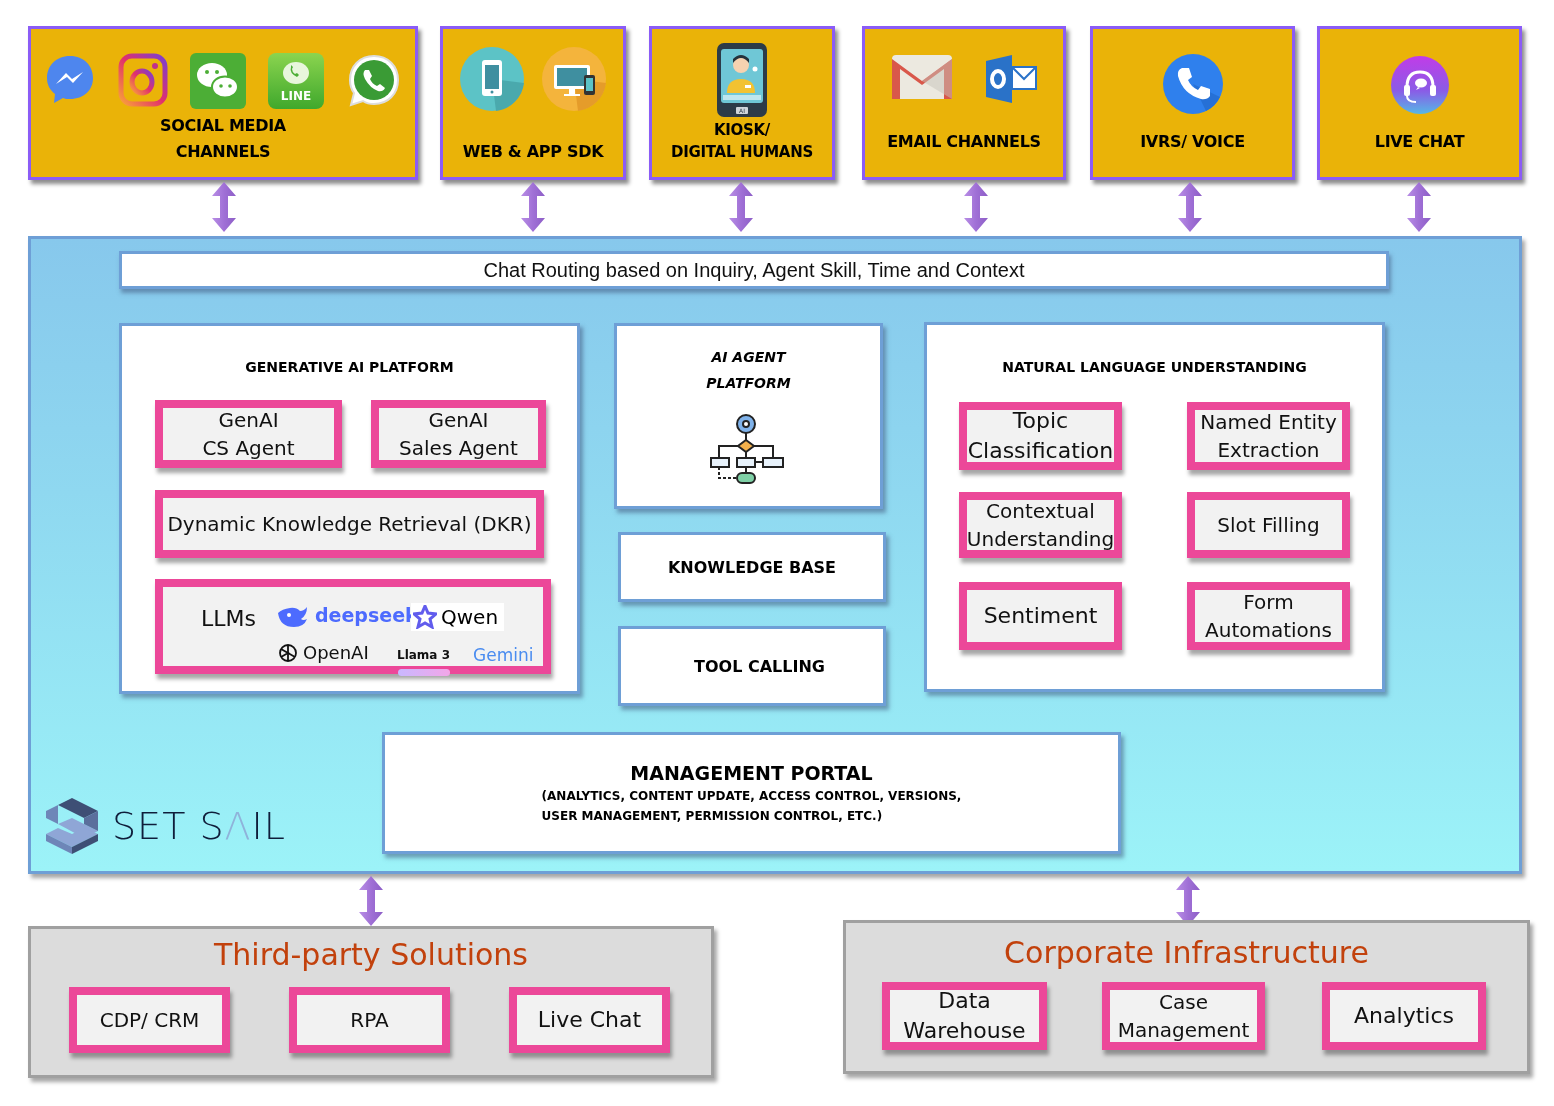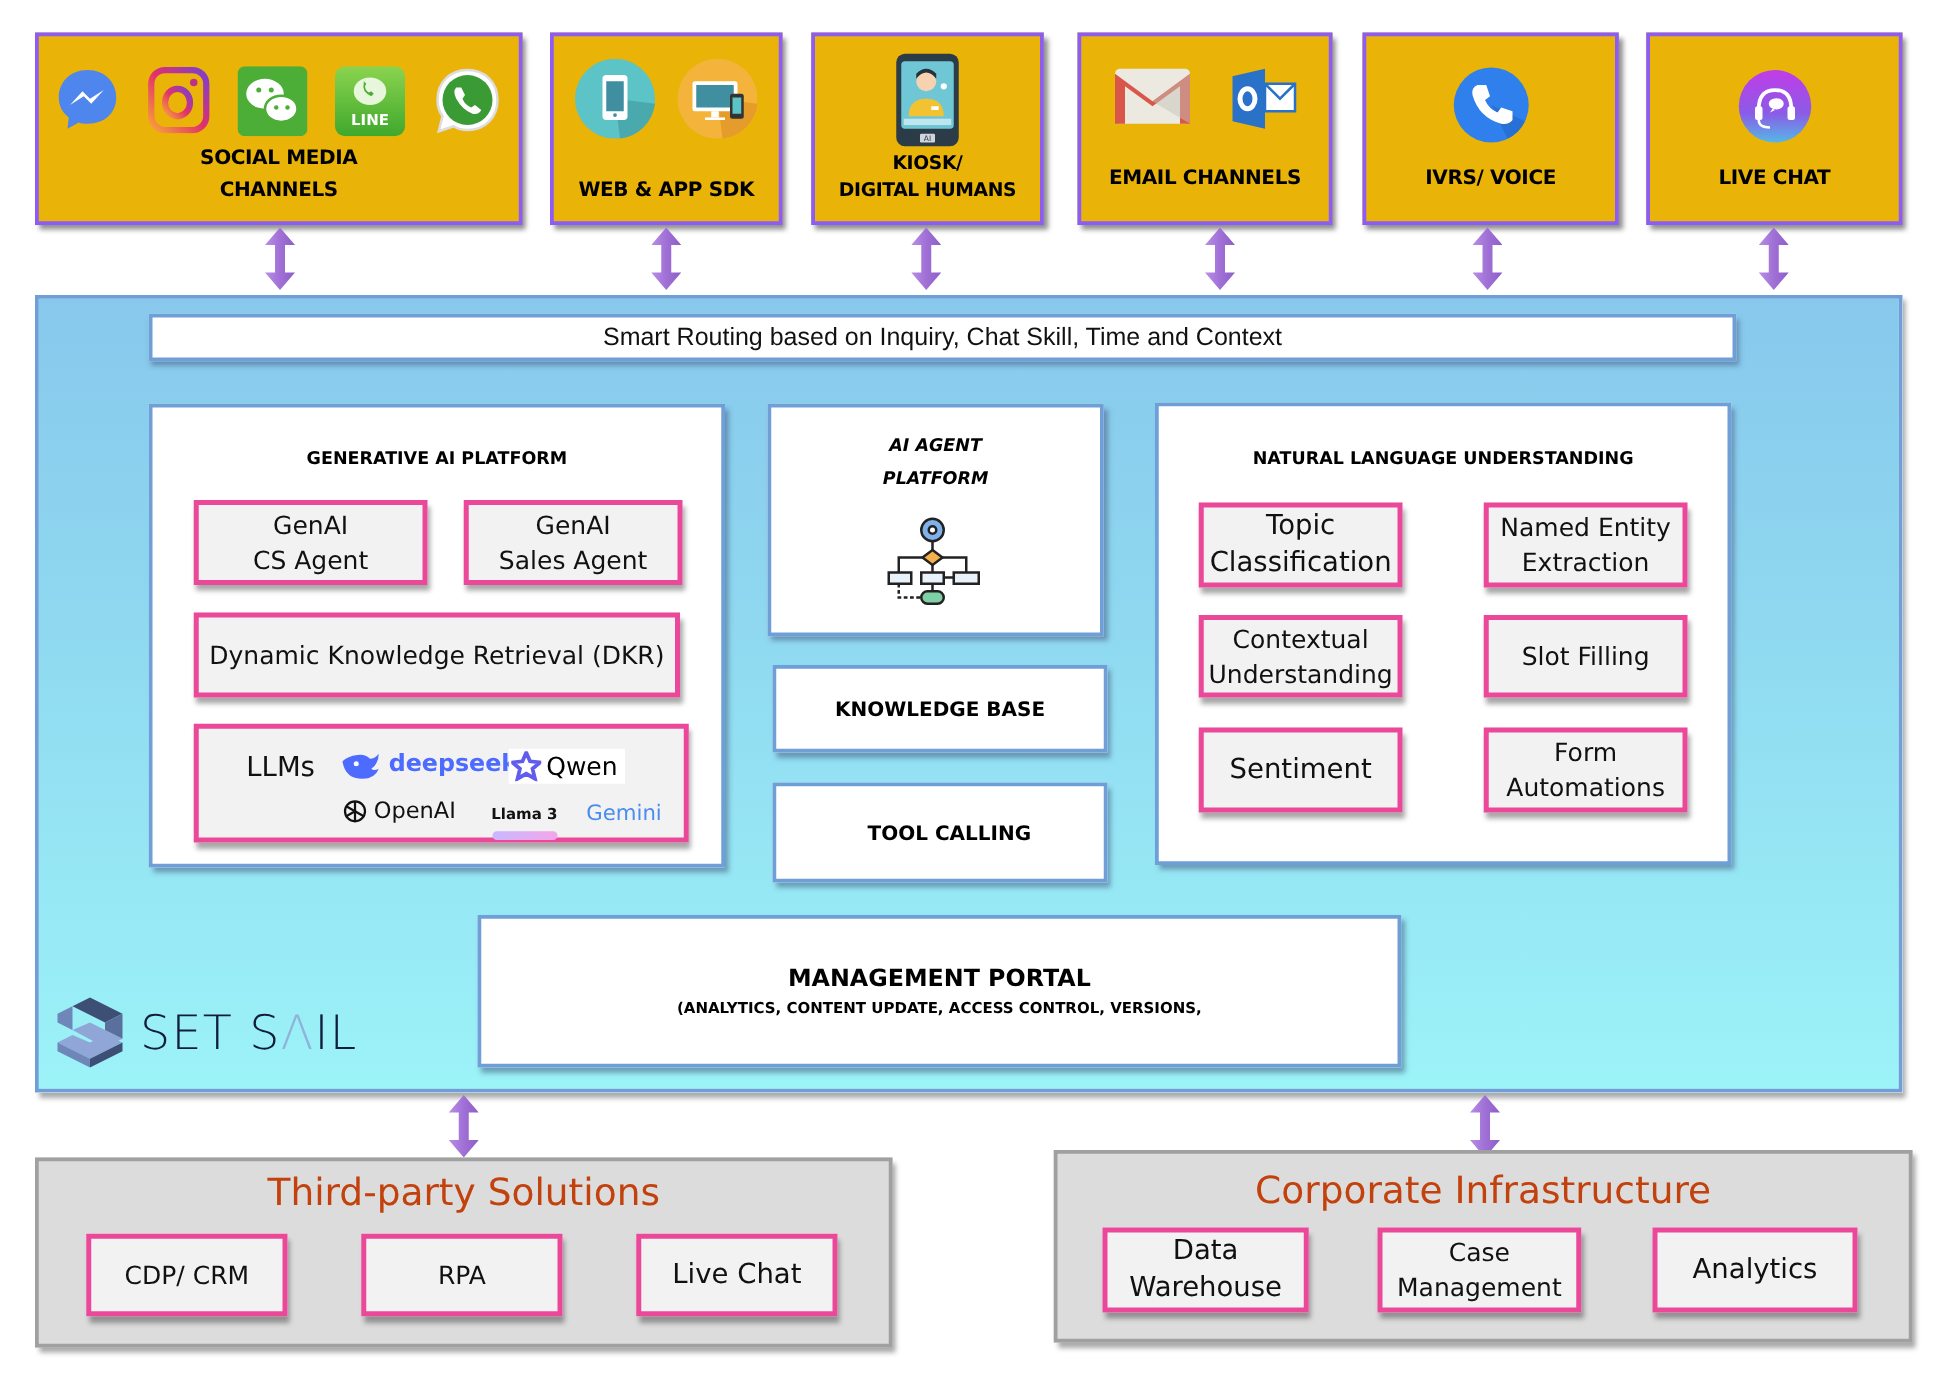--- a/index.html
+++ b/index.html
@@ -37,21 +37,21 @@
   }
   .panel {
     position: absolute; background: #fff; border: 3px solid #6e9fd6;
     box-shadow: 3px 4px 4px rgba(60,80,120,0.5);
   }
   .panel-title {
     position: absolute; left: 0; right: 0; text-align: center;
     font-family: "DejaVu Sans", sans-serif; font-weight: bold; font-size: 14px; line-height: 26px;
   }
   .chip {
-    position: absolute; background: #f2f2f2; border: 4px solid #ec4899;
+    position: absolute; background: #f2f2f2; border: 8px solid #ec4899;
     box-shadow: 2px 5px 4px rgba(0,0,0,0.35);
     display: flex; align-items: center; justify-content: center; text-align: center;
     font-family: "DejaVu Sans", sans-serif; font-size: 20px; line-height: 28px; color: #111;
   }
   .whitechip { background: #fff; }
   .boldlabel { font-weight: bold; font-size: 16px; }
 
   .llm-logo { position: absolute; font-family: "DejaVu Sans", sans-serif; display: flex; align-items: center; gap: 4px; }
 
   
@@ -248,21 +248,21 @@
 <svg class="arrow" style="left:1178px;top:182px;">
     <use href="#dbl-arrow"></use>
   </svg>
 <svg class="arrow" style="left:1407px;top:182px;">
     <use href="#dbl-arrow"></use>
   </svg>
 
 <div class="platform"></div>
 
 <div class="routing">
-  <span>Smart Routing based on Inquiry, Chat Skill, Time and Context</span>
+  <span>Chat Routing based on Inquiry, Agent Skill, Time and Context</span>
 </div>
 
 <div class="panel" style="left:119px;top:323px;width:461px;height:371px;">
   <div class="panel-title" style="top:28px;">GENERATIVE AI PLATFORM</div>
 </div>
 <div class="chip" style="left:155px;top:400px;width:187px;height:68px;">
   <div>
     <div>GenAI</div>
     <div>CS Agent</div>
   </div>
@@ -377,20 +377,21 @@
   <div>
       <div>Form</div>
       <div>Automations</div>
     </div>
 </div>
 
 <div class="panel" style="left:382px;top:732px;width:739px;height:122px;display:flex;flex-direction:column;align-items:center;justify-content:center;">
   <div style="font-family:'DejaVu Sans',sans-serif;font-weight:bold;font-size:19px;line-height:26px;">MANAGEMENT PORTAL</div>
   <div style="font-family:'DejaVu Sans',sans-serif;font-weight:bold;font-size:12px;line-height:20px;text-align:left;">
     <div>(ANALYTICS, CONTENT UPDATE, ACCESS CONTROL, VERSIONS,</div>
+    <div>USER MANAGEMENT, PERMISSION CONTROL, ETC.)</div>
   </div>
 </div>
 
 <div class="abs" style="left:44px;top:796px;display:flex;align-items:center;gap:12px;">
   <svg width="56" height="60" viewBox="0 0 56 60">
     <polygon points="28,2 54,15 40,22 14,9" fill="#3e4f75"></polygon>
     <polygon points="2,15 28,2 14,9 14,28 2,22" fill="#6e86b8"></polygon>
     <polygon points="14,28 28,22 54,35 40,42" fill="#8fa6d6"></polygon>
     <polygon points="40,22 54,15 54,35 40,28" fill="#5b6f9c"></polygon>
     <polygon points="2,38 28,51 54,38 40,32 28,38 14,32" fill="#8fa6d6"></polygon>

